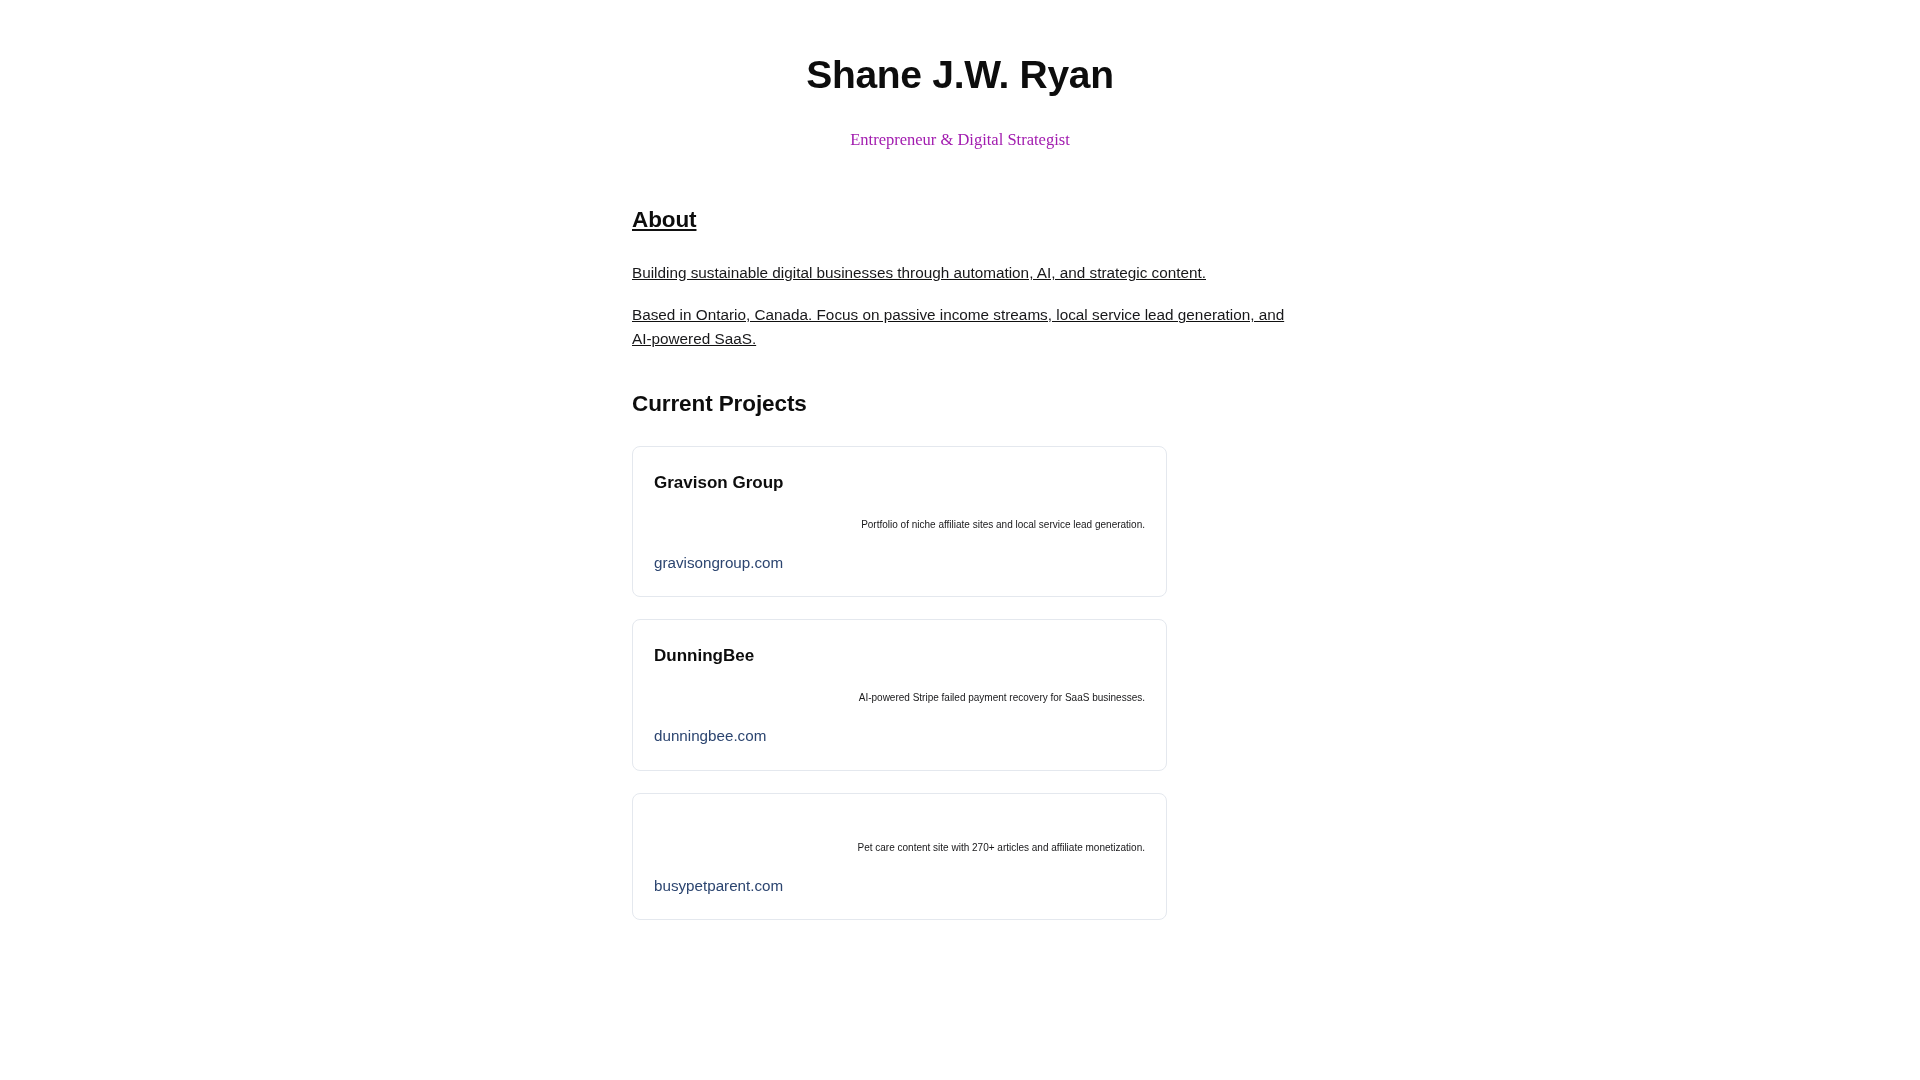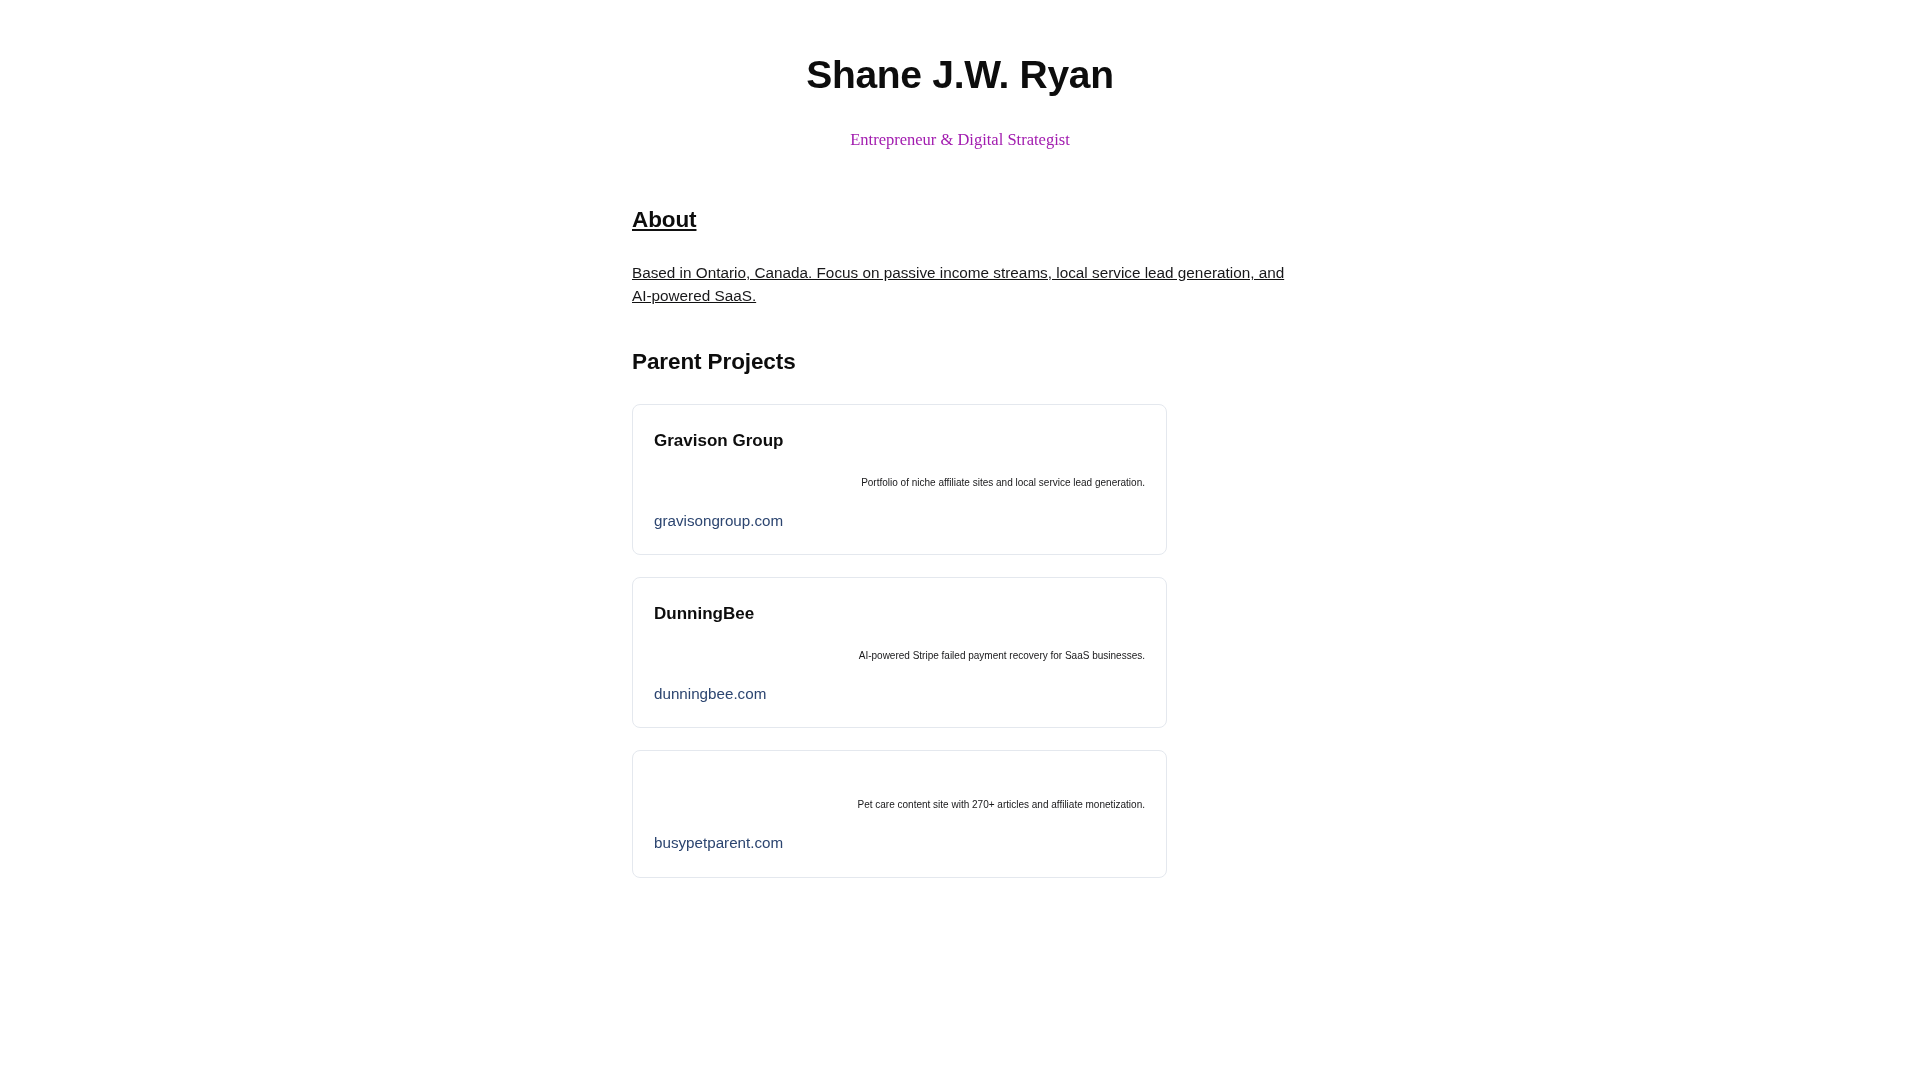--- a/index.html
+++ b/index.html
@@ -132,25 +132,26 @@
 
   <header class="site-header">
     <h1 class="site-title">Shane J.W. Ryan</h1>
     <p class="site-subtitle">Entrepreneur &amp; Digital Strategist</p>
   </header>
 
   <main class="content">
 
     <section class="section" id="about-section">
       <h2 class="section-heading">About</h2>
+      <p class="about-text">Building sustainable digital businesses through automation, AI, and strategic content.</p>
       <p class="about-text">Based in Ontario, Canada. Focus on passive income streams, local service lead generation, and AI-powered SaaS.</p>
     </section>
 
     <section class="section" id="projects-section">
-      <h2 class="section-heading">Parent Projects</h2>
+      <h2 class="section-heading">Current Projects</h2>
 
       <div class="projects-list">
 
         <article class="project-card">
           <h3 class="project-name">Gravison Group</h3>
           <p class="project-desc">Portfolio of niche affiliate sites and local service lead generation.</p>
           <a class="project-link" href="#">gravisongroup.com</a>
         </article>
 
         <article class="project-card">

